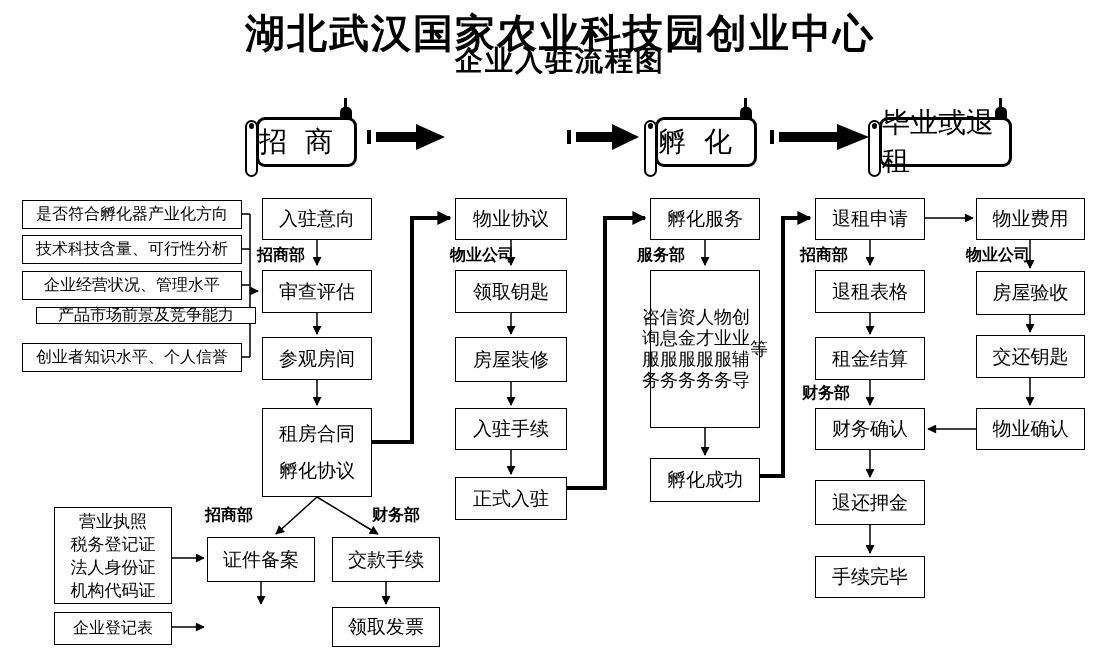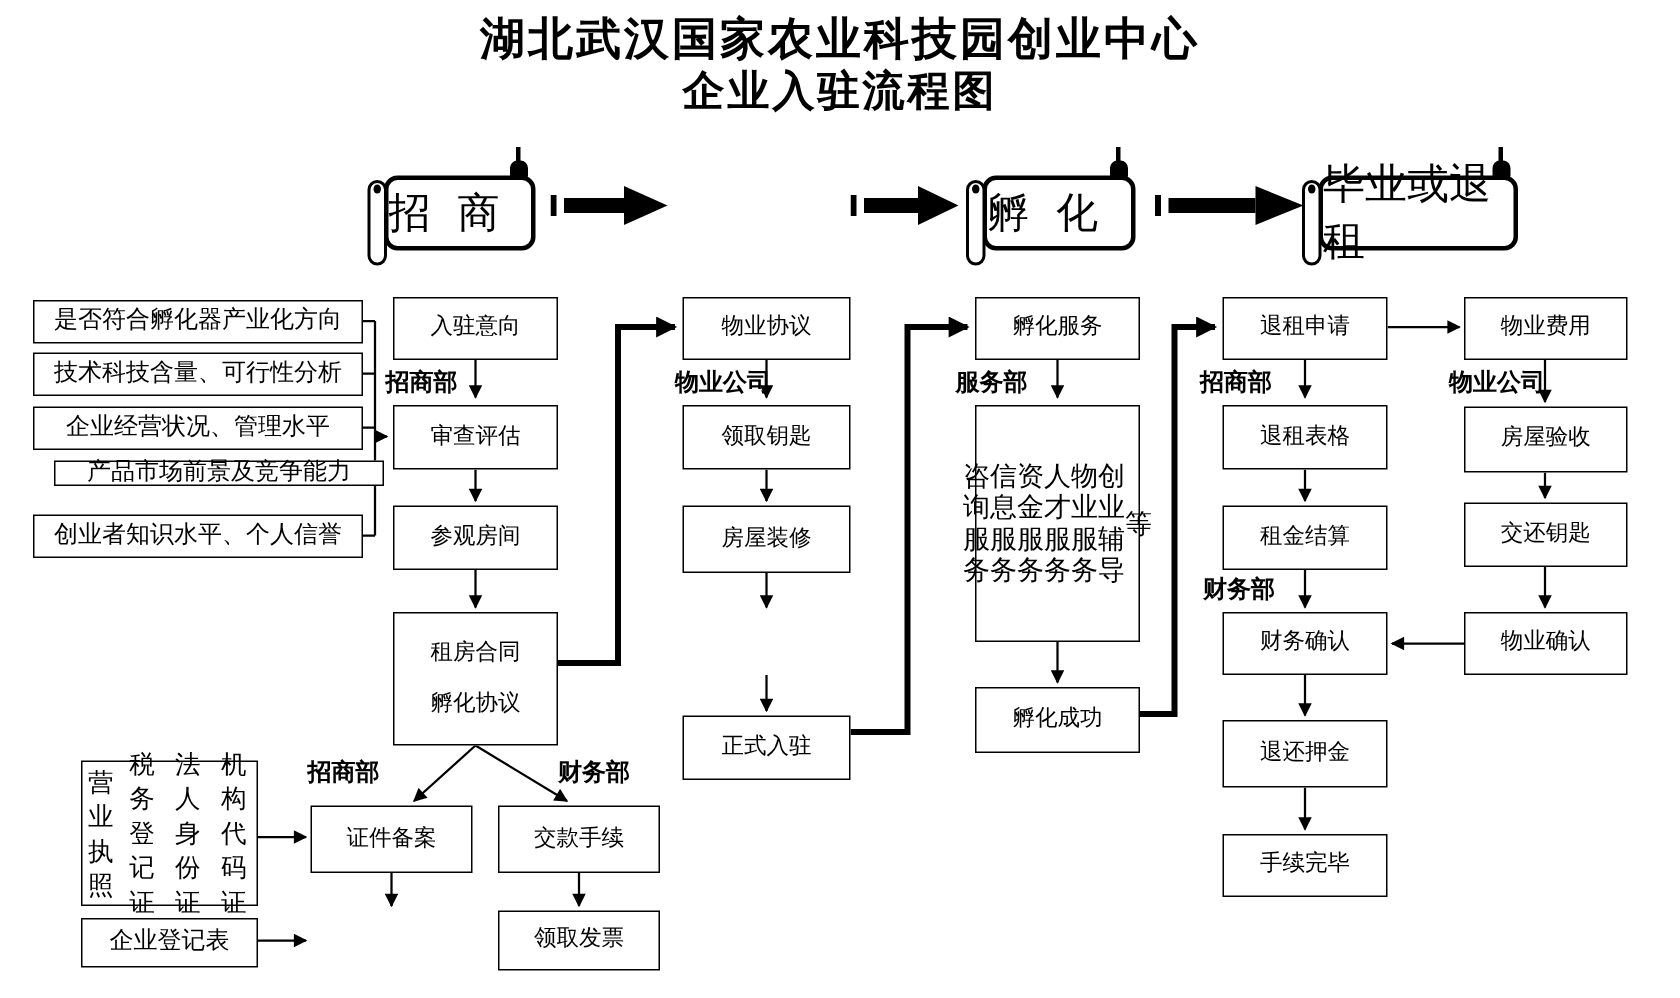--- a/index.html
+++ b/index.html
@@ -1,27 +1,27 @@
 <!DOCTYPE html>
 <html><head>
 <meta charset="utf-8">
 <style>
   html,body{margin:0;padding:0;background:#fff}
   .canvas{position:relative;width:1120px;height:665px;background:#fff;color:#000;
           font-family:"Liberation Serif","DejaVu Serif",serif;overflow:hidden}
   .ttl{position:absolute;left:0;width:100%;text-align:center;font-weight:bold;letter-spacing:2px}
-  .ttl1{top:6px;font-size:30px}
+  .ttl1{top:6px;font-size:40px}
   .ttl2{top:42px;font-size:28px}
   .node{position:absolute;box-sizing:border-box;border:1.5px solid #000;background:#fff;
         display:flex;align-items:center;justify-content:center;text-align:center;
-        font-size:15px;line-height:1.15;z-index:2}
+        font-size:19px;line-height:1.15;z-index:2}
   .small{font-size:16px}
   .multi{flex-direction:column;justify-content:space-evenly}
   .services{justify-content:center;font-size:18px;line-height:21px}
-  .docs{flex-direction:row;justify-content:center;font-size:17px;line-height:23px}
+  .docs{flex-direction:column;justify-content:center;font-size:17px;line-height:23px}
   .dept{position:absolute;z-index:3;font-family:"Liberation Sans","DejaVu Sans",sans-serif;
         font-weight:bold;font-size:16px}
   .wires{position:absolute;left:0;top:0;z-index:1}
   .phase-arrow{position:absolute;z-index:2}
   .scroll{position:absolute;z-index:2;height:80px}
   .scroll .body{position:absolute;left:11px;right:0;top:20px;bottom:10px;border:3px solid #000;
         border-radius:9px;background:#fff;display:flex;align-items:center;
         font-size:28px;font-weight:normal;z-index:1}
   .scroll .roll{position:absolute;left:0;top:23px;width:13px;height:57px;border:2.5px solid #000;
         border-radius:7px;background:#fff;z-index:2;box-sizing:border-box}
@@ -155,20 +155,21 @@
   </div>
   <div class="node small" style="left:54px;top:612px;width:118px;height:33px">企业登记表</div>
   <div class="node" style="left:207px;top:537px;width:108px;height:45px">证件备案</div>
   <div class="node" style="left:332px;top:537px;width:108px;height:45px">交款手续</div>
   <div class="node" style="left:332px;top:607px;width:108px;height:40px">领取发票</div>
 
   <div class="node" style="left:455px;top:198px;width:112px;height:42px">物业协议</div>
   <div class="dept" style="left:450px;top:245px">物业公司</div>
   <div class="node" style="left:455px;top:270px;width:112px;height:43px">领取钥匙</div>
   <div class="node" style="left:455px;top:337px;width:112px;height:45px">房屋装修</div>
+  <div class="node" style="left:455px;top:408px;width:112px;height:42px">入驻手续</div>
   <div class="node" style="left:455px;top:477px;width:112px;height:43px">正式入驻</div>
 
   <div class="node" style="left:650px;top:198px;width:110px;height:42px">孵化服务</div>
   <div class="dept" style="left:637px;top:245px">服务部</div>
   <div class="node services" style="left:650px;top:270px;width:110px;height:158px">
     <div>咨询服务</div>
     <div>信息服务</div>
     <div>资金服务</div>
     <div>人才服务</div>
     <div>物业服务</div>

